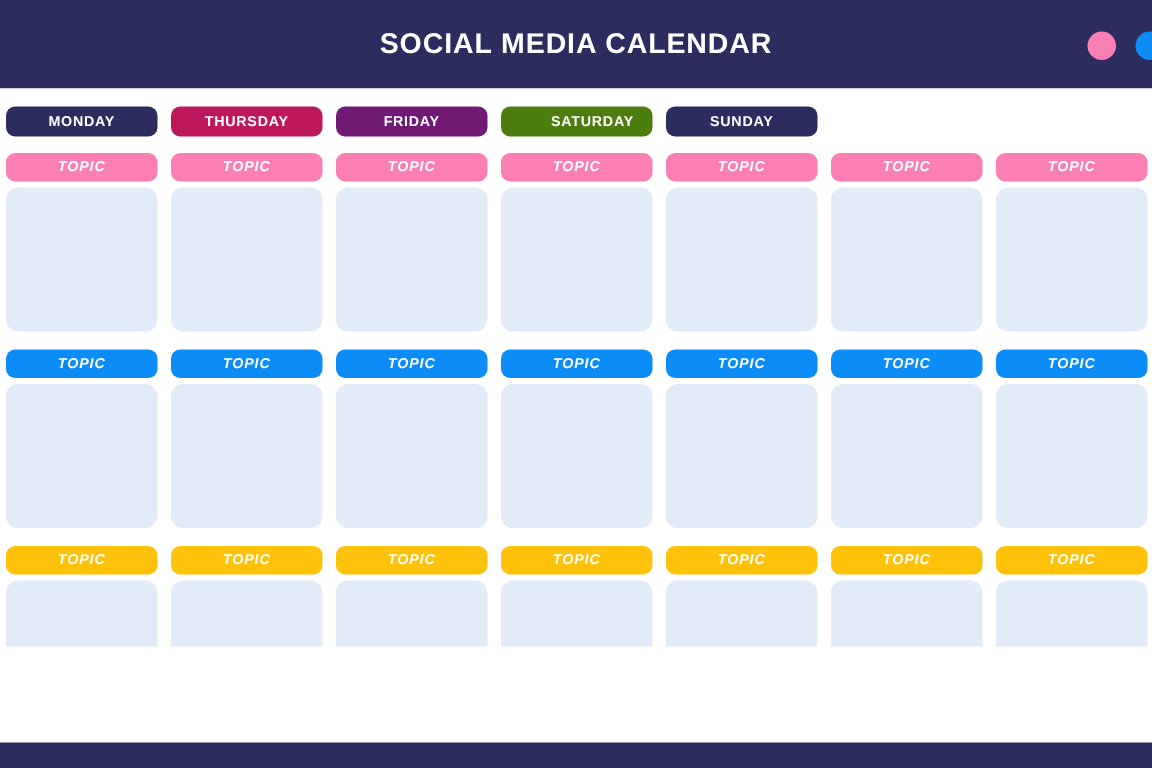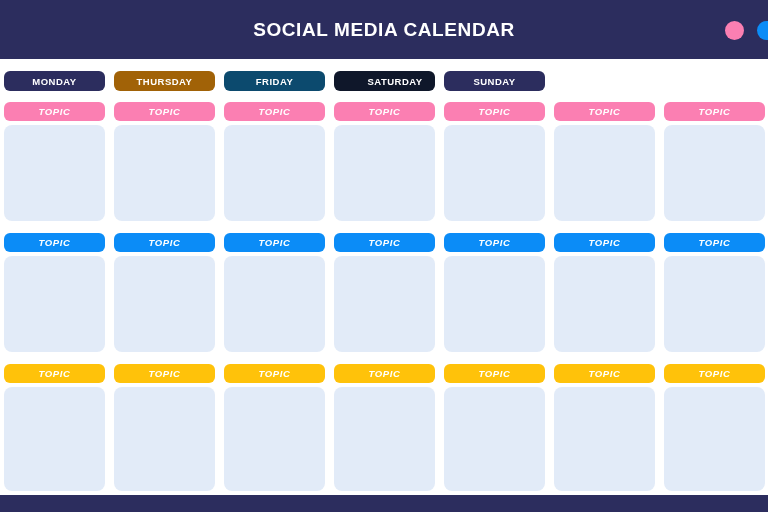--- a/index.html
+++ b/index.html
@@ -56,21 +56,21 @@
   }
   .dot-pink { background: #FB7FB2; }
   .dot-blue { background: #0B8CF7; margin-right: -8px; }
 
   
   .calendar {
     position: absolute;
     top: 59px;
     left: 0;
     width: 768px;
-    height: 436px;
+    height: 372px;
     background: #FFFFFF;
     padding: 12px 0 0 0;
     overflow: hidden;
   }
 
   .grid-row {
     display: flex;
     width: 775px;
     padding-left: 4px;
     gap: 9px;
@@ -147,27 +147,27 @@
   </div>
 </div>
 
 <div class="calendar">
 
   <div class="grid-row day-head-row">
     <div class="col">
       <div class="day-pill" style="background: rgb(44, 45, 94);">MONDAY</div>
     </div>
     <div class="col">
-      <div class="day-pill" style="background: #a16207;">THURSDAY</div>
-    </div>
-    <div class="col">
-      <div class="day-pill" style="background: #0c4a6e;">FRIDAY</div>
-    </div>
-    <div class="col">
-      <div class="day-pill" style="background: #0f172a; padding-left: 21px;">SATURDAY</div>
+      <div class="day-pill" style="background: #be185d;">THURSDAY</div>
+    </div>
+    <div class="col">
+      <div class="day-pill" style="background: #701a75;">FRIDAY</div>
+    </div>
+    <div class="col">
+      <div class="day-pill" style="background: #4d7c0f; padding-left: 21px;">SATURDAY</div>
     </div>
     <div class="col">
       <div class="day-pill" style="background: rgb(44, 45, 94);">SUNDAY</div>
     </div>
   </div>
 
   <div class="grid-row topic-row row-1">
     <div class="col">
       <div class="topic-bar" style="background: rgb(251, 127, 178);">TOPIC</div>
       <div class="card-body" style="background: rgb(226, 235, 248);"></div>

